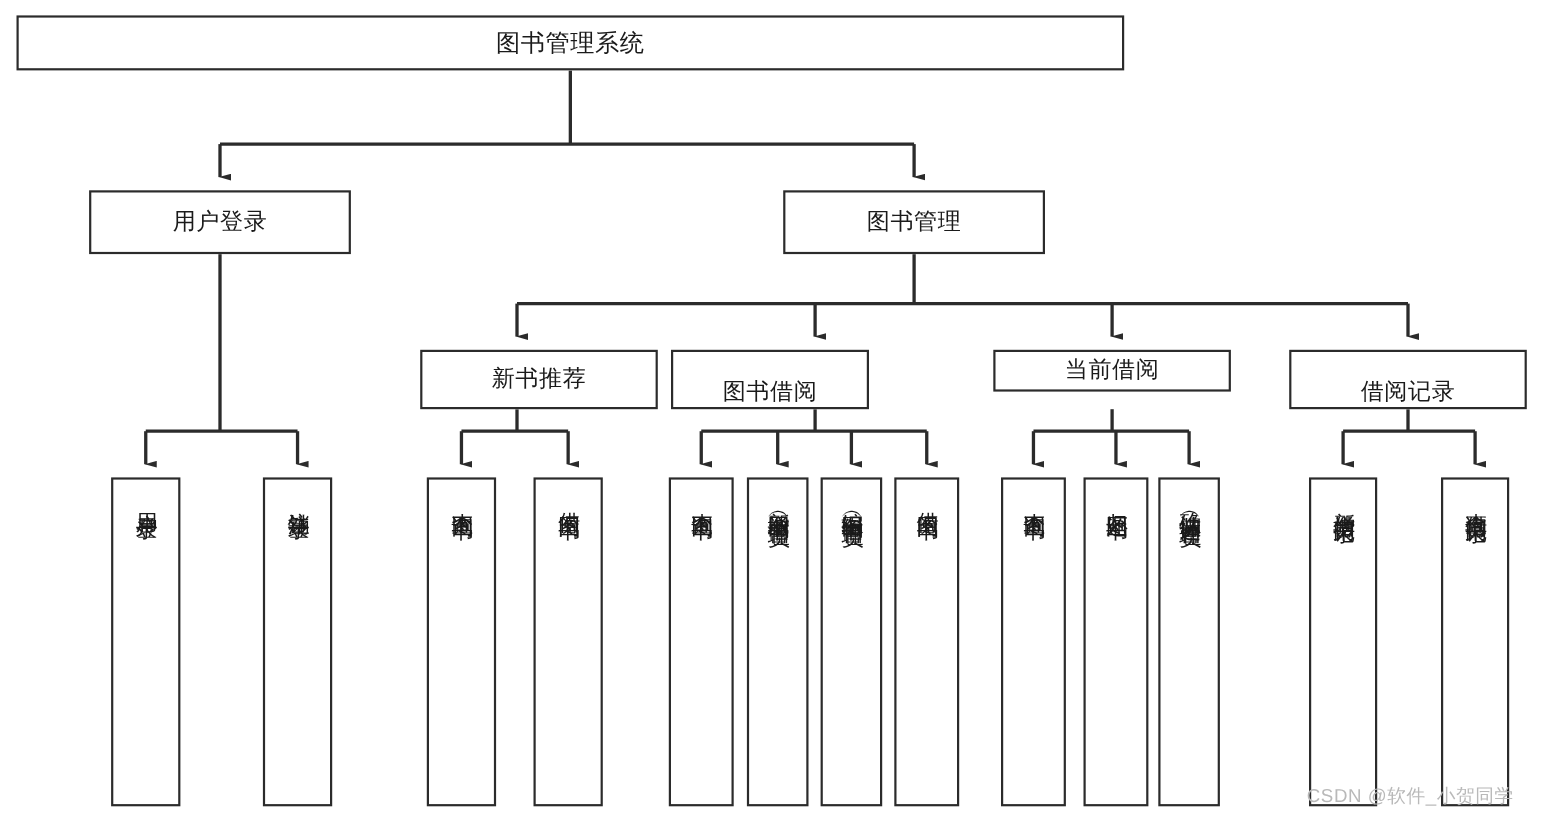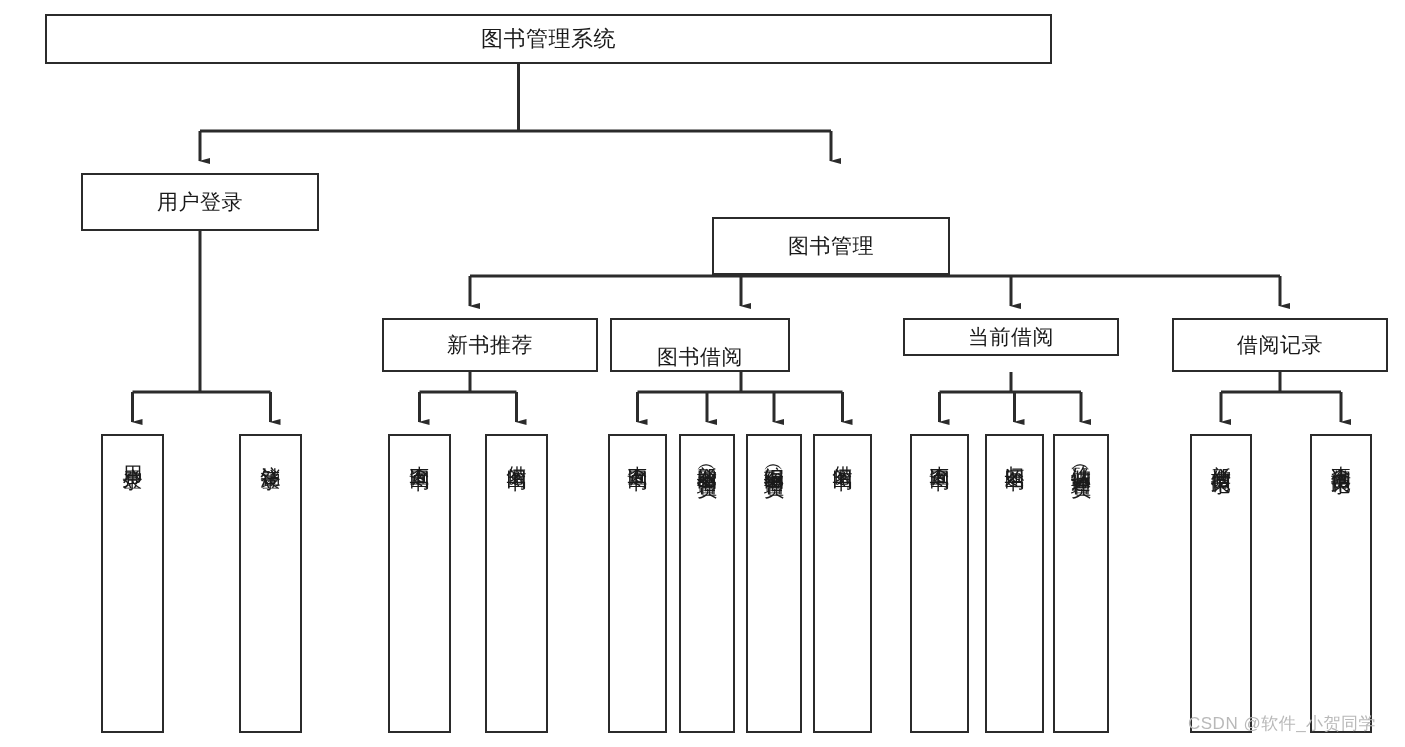--- a/index.html
+++ b/index.html
@@ -106,39 +106,39 @@
         <path d="M1014.5,392 L1014.5,422" marker-end="url(#arrow)"></path>
         <path d="M1081,392 L1081,422" marker-end="url(#arrow)"></path>
         <path d="M1280,372 L1280,392"></path>
         <path d="M1221,392 L1341,392"></path>
         <path d="M1221,392 L1221,422" marker-end="url(#arrow)"></path>
         <path d="M1341,392 L1341,422" marker-end="url(#arrow)"></path>
       </g>
   </svg>
 
   <div id="node-layer">
-      <div class="node root" style="left: 15px; top: 14px; width: 1007px; height: 50px; margin-left: 30px;">
+      <div class="node root" style="left: 15px; top: 14px; width: 1007px; height: 50px;">
         <span class="node-label">图书管理系统</span>
       </div>
       <div class="node" style="left: 81px; top: 173px; width: 238px; height: 58px;">
         <span class="node-label">用户登录</span>
       </div>
-      <div class="node" style="left: 712px; top: 173px; width: 238px; height: 58px; margin-top: 44px;">
+      <div class="node" style="left: 712px; top: 173px; width: 238px; height: 58px;">
         <span class="node-label">图书管理</span>
       </div>
       <div class="node" style="left: 362px; top: 318px; width: 216px; height: 54px; margin-left: 20px;">
         <span class="node-label">新书推荐</span>
       </div>
       <div class="node" style="left: 610px; top: 318px; width: 180px; height: 54px; align-items: flex-end;">
         <span class="node-label">图书借阅</span>
       </div>
       <div class="node" style="left: 903px; top: 318px; width: 216px; height: 38px;">
         <span class="node-label">当前借阅</span>
       </div>
-      <div class="node" style="left: 1172px; top: 318px; width: 216px; height: 54px;">
+      <div class="node" style="left: 1172px; top: 318px; width: 216px; height: 54px; align-items: flex-end;">
         <span class="node-label">借阅记录</span>
       </div>
       <div class="node leaf" style="left: 101px; top: 434px; width: 63px; height: 299px;">
         <span class="node-label">用户登录</span>
       </div>
       <div class="node leaf" style="left: 239px; top: 434px; width: 63px; height: 299px;">
         <span class="node-label">注销登录</span>
       </div>
       <div class="node leaf" style="left: 388px; top: 434px; width: 63px; height: 299px;">
         <span class="node-label">查询图书</span>

